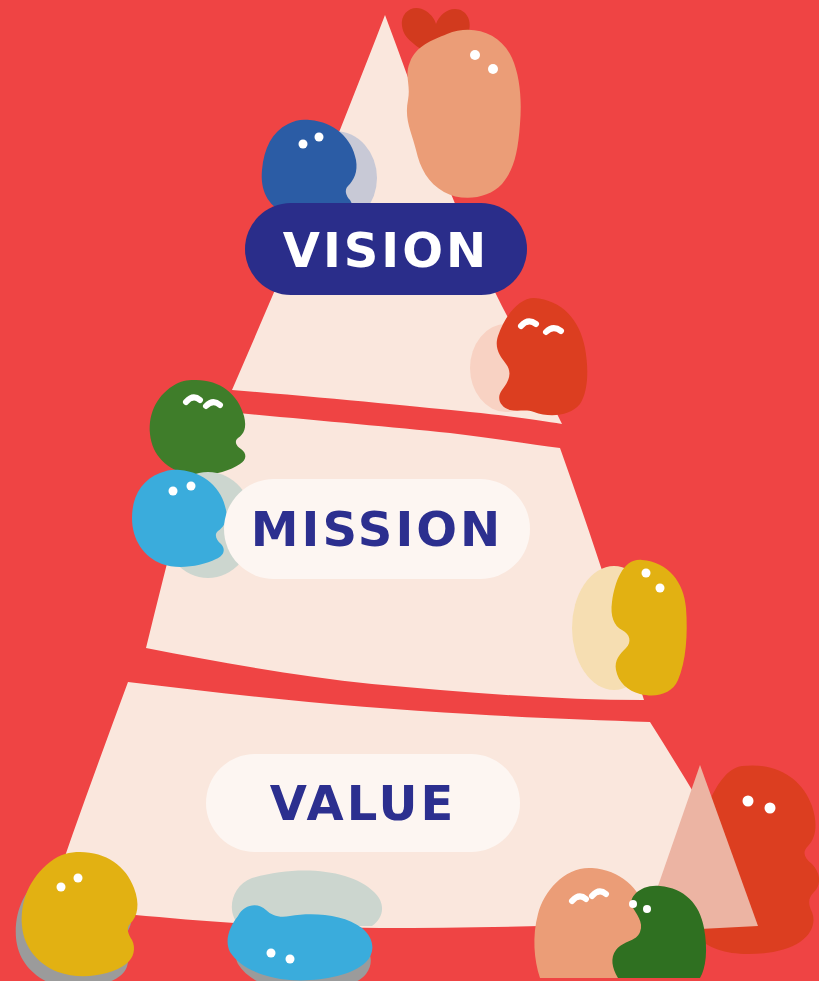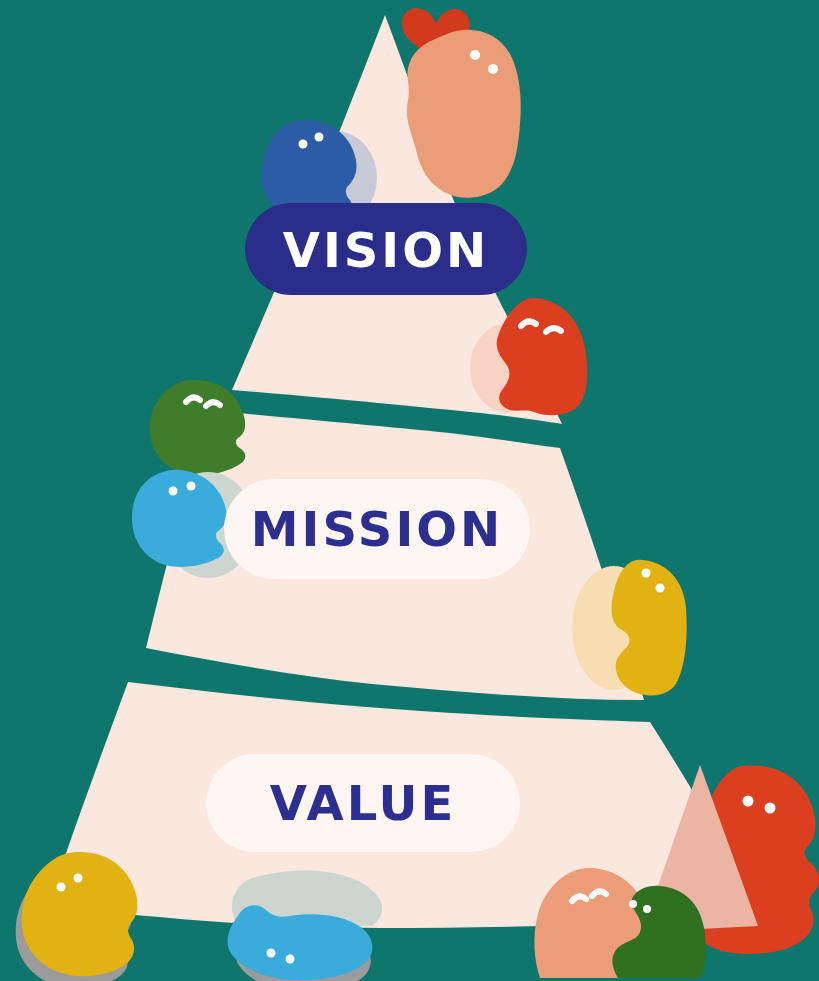--- a/index.html
+++ b/index.html
@@ -1,16 +1,16 @@
 <!DOCTYPE html>
 <html><head>
 <meta charset="utf-8">
 <style>
   html,body{margin:0;padding:0;background:#000;}
-  .stage{position:relative;width:819px;height:981px;background:#0f766e;overflow:hidden;
+  .stage{position:relative;width:819px;height:981px;background:#ef4444;overflow:hidden;
          font-family:"DejaVu Sans", sans-serif;}
   svg{display:block}
   .pill-text{font-family:"DejaVu Sans", sans-serif;font-weight:700;font-size:48px;letter-spacing:3px;}
 </style>
 </head>
 <body>
 
 <div class="stage">
 <svg width="819" height="981" viewBox="0 0 819 981" xmlns="http://www.w3.org/2000/svg">
 

